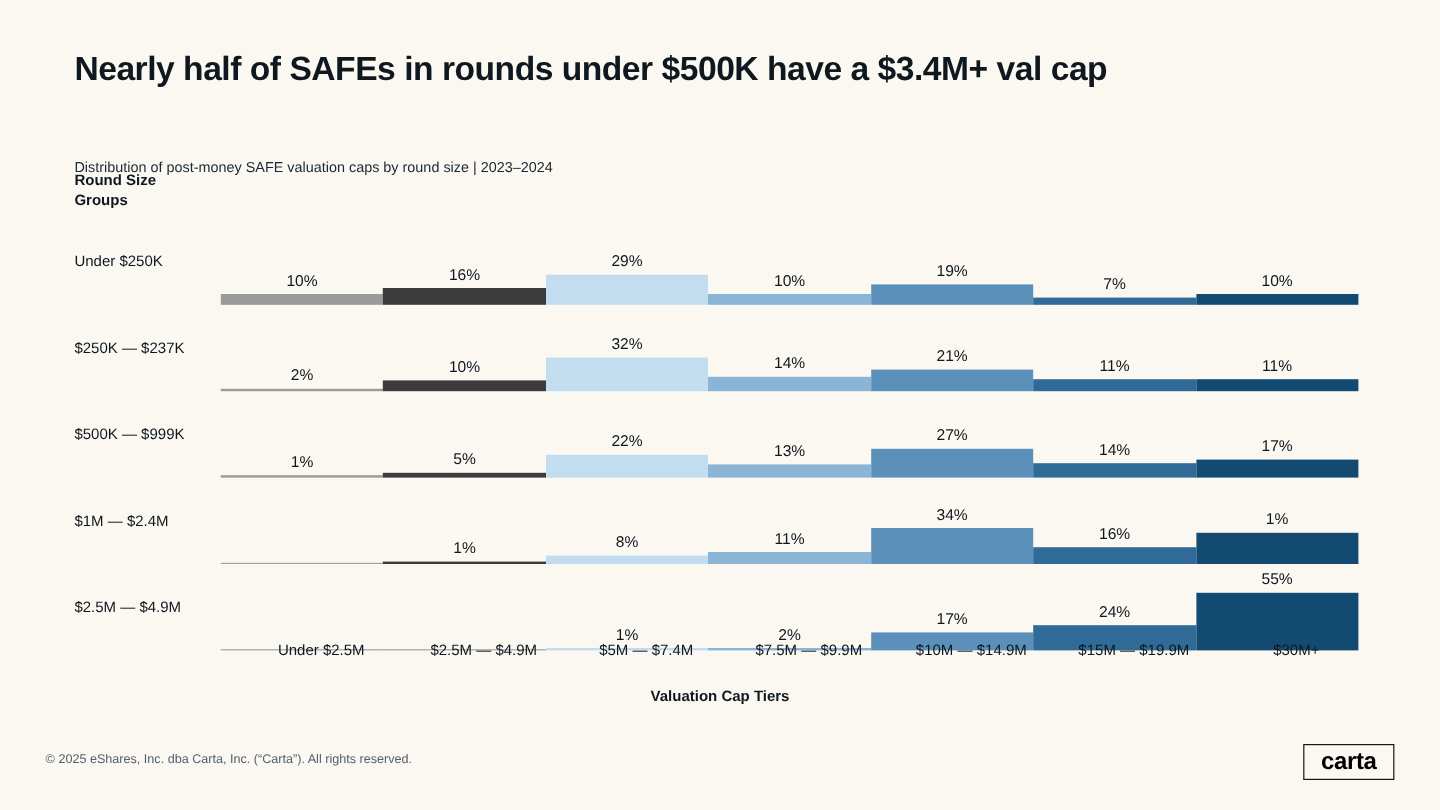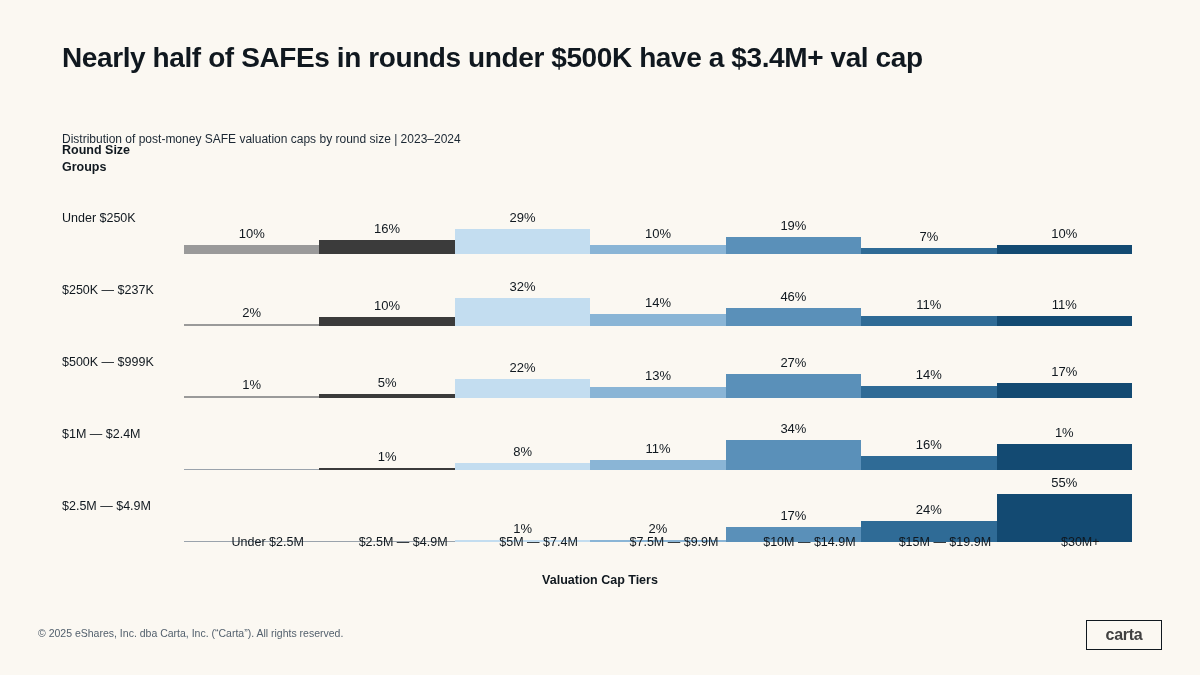--- a/index.html
+++ b/index.html
@@ -127,24 +127,24 @@
     top: 620px;
     width: 76px;
     height: 30px;
     border: 1.5px solid #10181f;
     box-sizing: border-box;
     display: flex;
     align-items: center;
     justify-content: center;
   }
   .logo-text {
-    font-size: 16px;
+    font-size: 20px;
     font-weight: bold;
     letter-spacing: -0.3px;
-    color: #404040;
+    color: #000000;
   }
 </style>
 </head>
 <body>
 
 <div class="page">
 
   <div class="title">Nearly half of SAFEs in rounds under $500K have a $3.4M+ val cap</div>
   <div class="subtitle">Distribution of post-money SAFE valuation caps by round size | 2023–2024</div>
   <div class="axis-group-label">Round Size
@@ -195,21 +195,21 @@
         <div class="seg" style="left: 454.857px; width: 135.429px; height: 72px;">
           <div class="seg-bar" style="height: 27.9273px; background: rgb(195, 221, 240);"></div>
           <div class="seg-val" style="bottom: 31.9273px;">32%</div>
         </div>
         <div class="seg" style="left: 590.286px; width: 135.429px; height: 72px;">
           <div class="seg-bar" style="height: 12.2182px; background: rgb(138, 181, 214);"></div>
           <div class="seg-val" style="bottom: 16.2182px;">14%</div>
         </div>
         <div class="seg" style="left: 725.714px; width: 135.429px; height: 72px;">
           <div class="seg-bar" style="height: 18.3273px; background: rgb(90, 144, 185);"></div>
-          <div class="seg-val" style="bottom: 22.3273px;">46%</div>
+          <div class="seg-val" style="bottom: 22.3273px;">21%</div>
         </div>
         <div class="seg" style="left: 861.143px; width: 135.429px; height: 72px;">
           <div class="seg-bar" style="height: 9.6px; background: rgb(47, 107, 150);"></div>
           <div class="seg-val" style="bottom: 13.6px;">11%</div>
         </div>
         <div class="seg" style="left: 996.571px; width: 135.429px; height: 72px;">
           <div class="seg-bar" style="height: 9.6px; background: rgb(19, 74, 114);"></div>
           <div class="seg-val" style="bottom: 13.6px;">11%</div>
         </div>
       </div>

